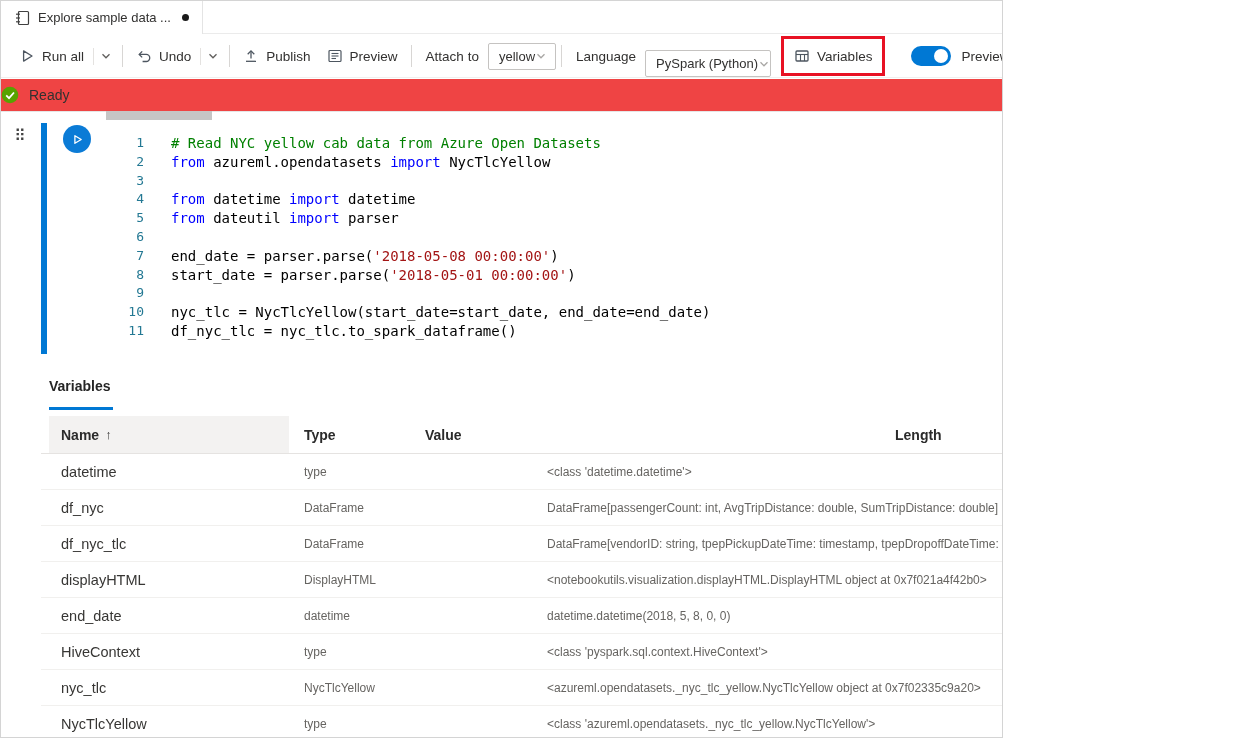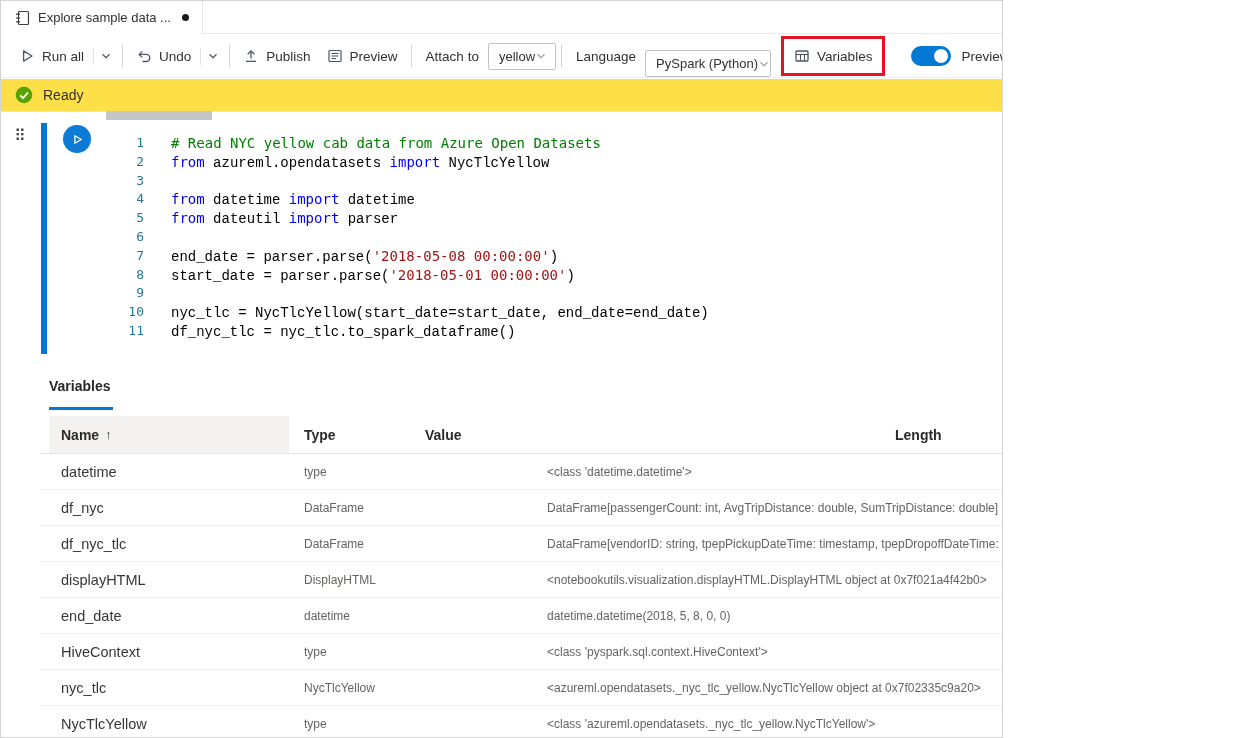--- a/index.html
+++ b/index.html
@@ -27,38 +27,38 @@
   .tselect.attach { width:178px; }
   .tselect.lang { width:126px;margin-top:15px; }
   .red-box { border:3px solid #e81123; margin-left:10px; padding:1px 2px; display:flex; align-items:center; }
   .toggle-group { display:flex; align-items:center; gap:10px; margin-left:26px; }
   .toggle { width:40px; height:20px; border-radius:10px; background:#0078d4; position:relative; cursor:pointer; flex:0 0 40px; }
   .toggle .knob { position:absolute; right:3px; top:3px; width:14px; height:14px; border-radius:50%; background:#fff; }
   .toggle-group .tlabel { padding:0; }
   .info { display:flex; align-items:center; cursor:pointer; }
 
   
-  .statusbar { position:absolute; top:78px; left:0; right:0; height:33px; background:#fde047; border-bottom:1px solid #e6e6e6; display:flex; align-items:center; gap:10px; padding-left:14px; }
+  .statusbar { position:absolute; top:78px; left:0; right:0; height:33px; background:#ef4444; border-bottom:1px solid #e6e6e6; display:flex; align-items:center; gap:10px; }
   .status-text { font-size:14px; color:#323130; }
   .check { display:flex; align-items:center; }
 
   
   .hscroll { position:absolute; top:110px; left:105px; width:106px; height:9px; background:#c6c6c6; z-index:3; }
   .drag-handle { position:absolute; left:13px; top:127px; font-size:16px; color:#444; cursor:grab; line-height:1; font-family:"DejaVu Sans",sans-serif; }
   .cell { position:absolute; left:40px; top:122px; right:0; height:231px; background:#fff; }
   .accent { position:absolute; left:0; top:0; width:6px; height:100%; background:#0078d4; }
   .run-cell { position:absolute; left:22px; top:2px; width:28px; height:28px; border-radius:50%; background:#0b7bd6; border:none; cursor:pointer; display:flex; align-items:center; justify-content:center; padding:0; }
   .code-area { position:absolute; left:0; top:11px; right:0; font-family:"DejaVu Sans Mono","Liberation Mono",monospace; font-size:14px; line-height:18.8px; white-space:pre; }
   .code-line { display:flex; height:18.8px; }
   .ln { flex:0 0 103px; width:103px; text-align:right; color:#237893; font-size:13px; line-height:18.8px; }
   .lc { margin-left:27px; }
   .tok-comment { color:#008000; }
   .tok-keyword { color:#0000ff; }
   .tok-string  { color:#a31515; }
-  .tok-plain   { color:#000;font-family:Liberation Mono, monospace; }
+  .tok-plain   { color:#000; }
 
   
   .varpanel { position:absolute; top:365px; left:0; right:0; bottom:0; background:#fff; }
   .var-title { position:absolute; left:48px; top:12px; font-size:14px; font-weight:600; color:#262626; cursor:pointer; }
   .var-underline { position:absolute; left:48px; top:41px; width:64px; height:3px; background:#0078d4; }
   .var-table { position:absolute; left:40px; top:50px; right:0; }
   .vhead { display:flex; align-items:stretch; height:38px; border-bottom:1px solid #e5e3e1; font-weight:600; font-size:14px; color:#2b2b2b; }
   .vc { display:flex; align-items:center; }
   .c-name   { flex:0 0 240px; padding-left:12px; overflow:hidden; white-space:nowrap;margin-left:8px; }
   .c-type   { flex:0 0 121px; padding-left:15px; overflow:hidden; white-space:nowrap; }

